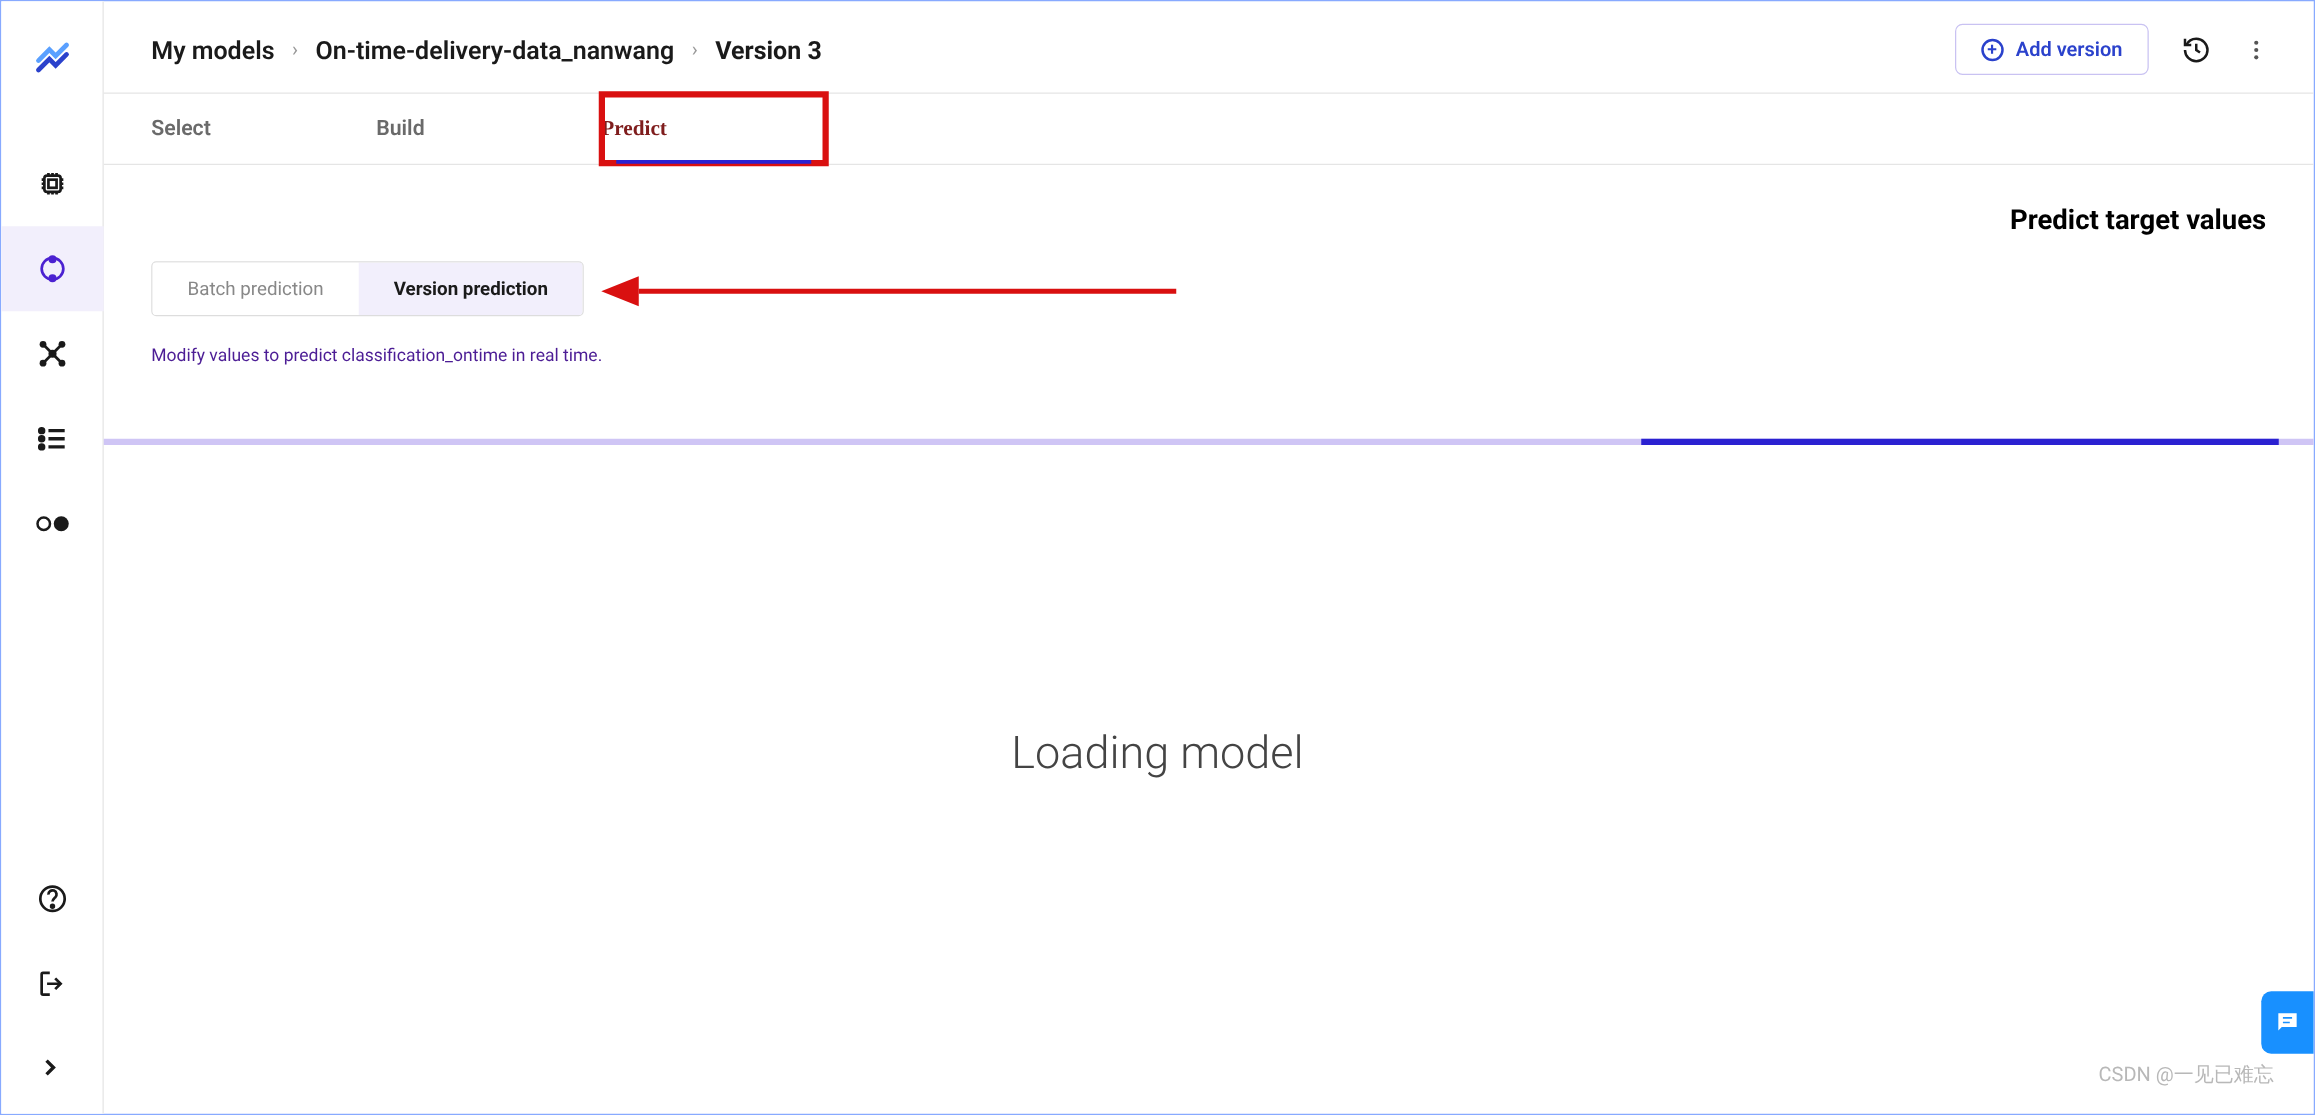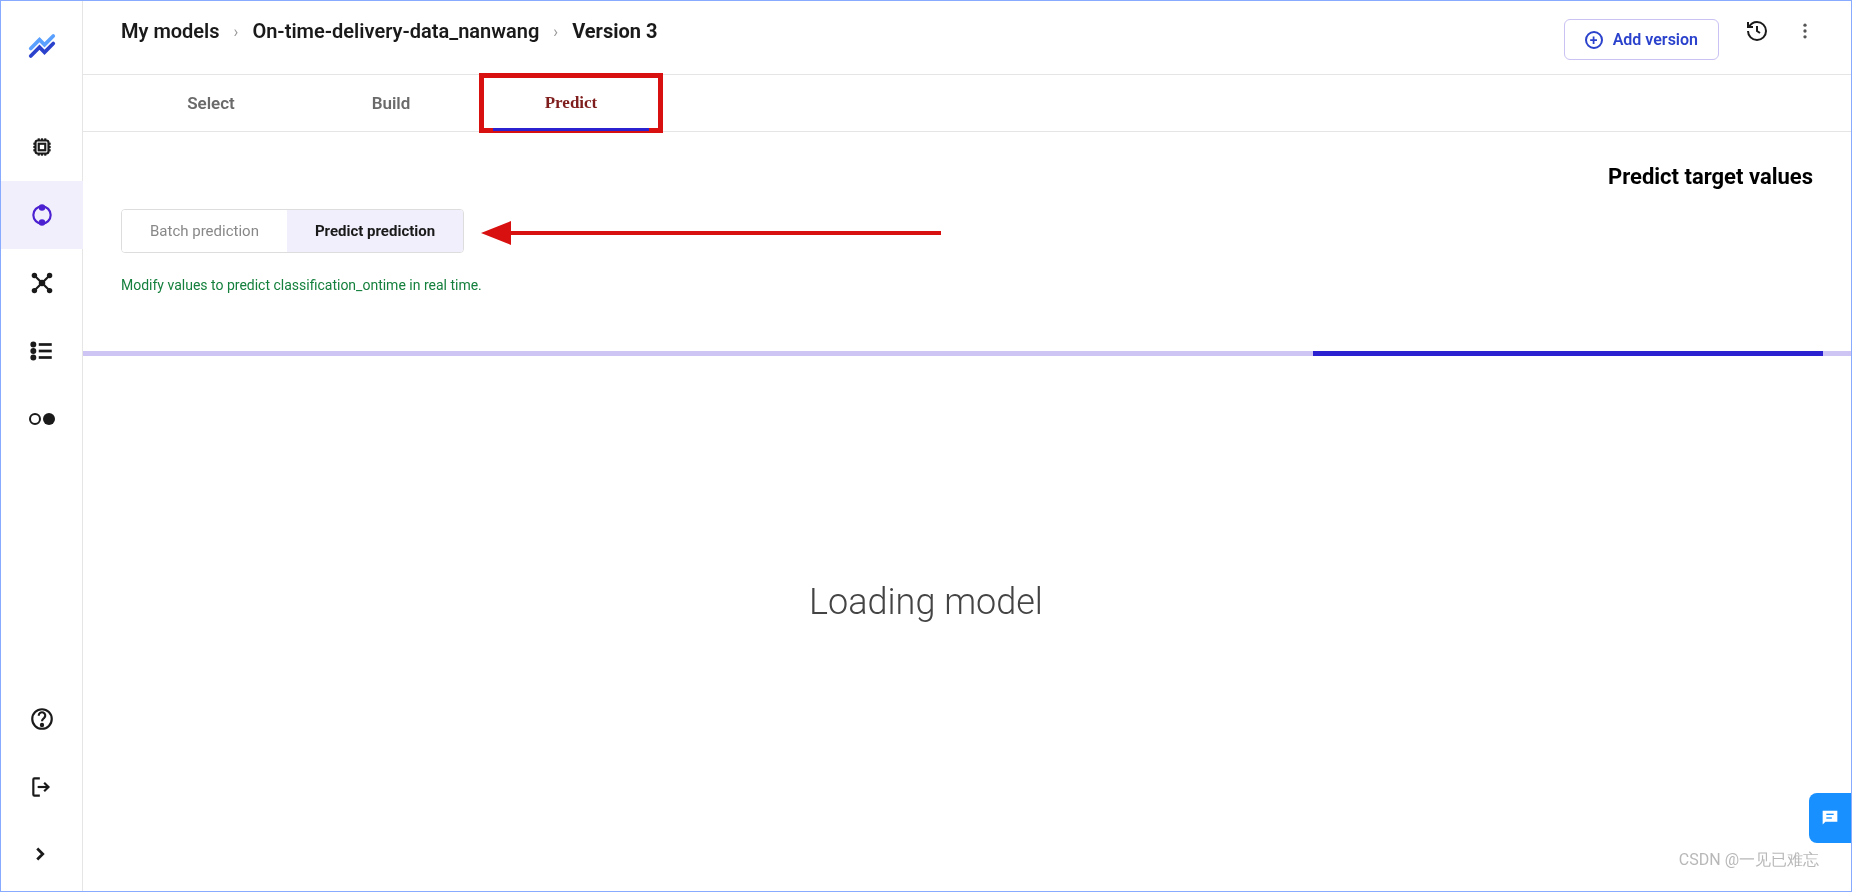--- a/index.html
+++ b/index.html
@@ -6,42 +6,42 @@
 body { width: 1852px; height: 892px; background: #fff; overflow: hidden; position: relative; border: 1px solid #88aaff; }
 
 .sidebar { position: absolute; left: 0; top: 0; width: 82px; height: 100%; background: #fff; border-right: 1px solid #e5e5e5; display: flex; flex-direction: column; align-items: center; padding-top: 30px; }
 .sidebar-logo { width: 30px; height: 30px; margin-bottom: 52px; display:flex; align-items:center; justify-content:center; }
 .sidebar-item { width: 82px; height: 68px; display: flex; align-items: center; justify-content: center; cursor: pointer; color: #1a1a1a; }
 .sidebar-item.active { background: #f2effc; color: #4b21d1; }
 .sidebar-item.active svg { stroke: #4b21d1; }
 .sidebar-spacer { flex: 1; }
 
 .main { position: absolute; left: 82px; top: 0; right: 0; height: 100%; display: flex; flex-direction: column; }
-.header { display: flex; align-items: flex-start; padding: 18px 36px 14px 38px; border-bottom: 1px solid #e5e5e5; }
+.header { display: flex; align-items: center; padding: 18px 36px 14px 38px; border-bottom: 1px solid #e5e5e5; }
 .breadcrumb { display: flex; align-items: center; gap: 14px; font-size: 20px; color: #1a1a1a; }
 .breadcrumb a { color: #1a1a1a; text-decoration: none; font-weight: 600; }
 .breadcrumb .current { font-weight: 700; }
 .breadcrumb .chev { color: #999; font-size: 16px; }
 .header-spacer { flex: 1; }
 .btn-add-version { display: flex; align-items: center; gap: 10px; border: 1px solid #c9c2f2; border-radius: 6px; padding: 10px 20px; background: #fff; color: #2b42cc; font-weight: 600; font-size: 16px; cursor: pointer; }
 .btn-add-version .plus { width: 18px; height: 18px; border: 2px solid #2b42cc; border-radius: 50%; display: flex; align-items: center; justify-content: center; font-size: 14px; line-height: 1; }
 .header-icon { margin-left: 26px; cursor: pointer; color: #1a1a1a; display:flex; align-items:center; }
 
 .tabs { display: flex; border-bottom: 1px solid #e5e5e5; padding-left: 38px; }
-.tab { padding: 18px 0; width: 180px; text-align: center; color: #6a6a6a; font-weight: 600; font-size: 17px; cursor: pointer; position: relative; }
+.tab { padding: 18px 0; width: 180px; text-align: left; color: #6a6a6a; font-weight: 600; font-size: 17px; cursor: pointer; position: relative; }
 .tab.active { color: #7f1d1d; font-family: Liberation Serif, serif; }
 .tab.active::after { content: ""; position: absolute; left: 12px; right: 12px; bottom: 0; height: 3px; background: #2b21d1; }
 .tab.highlight-box { outline: 5px solid #d91010; outline-offset: -3px; }
 
 .content { padding: 32px 38px 0 38px; position: relative; }
 .section-title { font-size: 22px; font-weight: 700; margin-bottom: 20px; text-align: right; }
 .pred-toggle { display: inline-flex; border: 1px solid #ddd; border-radius: 4px; overflow: hidden; }
 .pred-toggle button { border: none; background: #fff; padding: 12px 28px; font-size: 15px; color: #888; cursor: pointer; text-align: right; }
 .pred-toggle button.active { background: #f2effc; color: #1a1a1a; font-weight: 700; }
-.hint { margin-top: 24px; font-size: 14px; color: #15803d; }
+.hint { margin-top: 24px; font-size: 14px; color: #4c1d95; }
 
 .arrow-annotation { position: absolute; top: 226px; left: 480px; width: 460px; height: 10px; pointer-events: none; }
 .arrow-line { position: absolute; top: 4px; left: 30px; right: 0; height: 4px; background: #d91010; }
 .arrow-head { position: absolute; left: 0; top: -6px; width: 0; height: 0; border-top: 12px solid transparent; border-bottom: 12px solid transparent; border-right: 30px solid #d91010; }
 
 .progress-track { position: absolute; left: 82px; right: 0; top: 350px; height: 5px; background: #cfc5f5; }
 .progress-fill { position: absolute; top: 0; height: 5px; background: #2b21d1; left: 1230px; width: 510px; }
 
 .loading-text { position: absolute; left: 50%; top: 580px; transform: translateX(-50%); font-size: 36px; color: #444; font-weight: 300; }
 
@@ -172,21 +172,21 @@
   <div class="tabs">
     <div class="tab">Select</div>
     <div class="tab">Build</div>
     <div class="tab active highlight-box">Predict</div>
   </div>
 
   <div class="content">
     <div class="section-title">Predict target values</div>
     <div class="pred-toggle">
       <button>Batch prediction</button>
-      <button class="active">Predict prediction</button>
+      <button class="active">Version prediction</button>
     </div>
     <div class="hint">Modify values to predict classification_ontime in real time.</div>
   </div>
 </div>
 
 <div class="arrow-annotation">
   <div class="arrow-line"></div>
   <div class="arrow-head"></div>
 </div>
 

